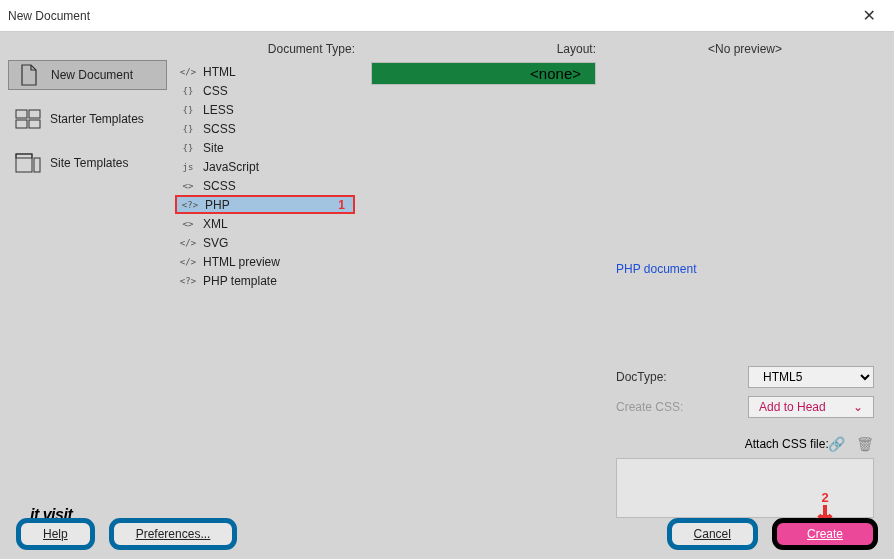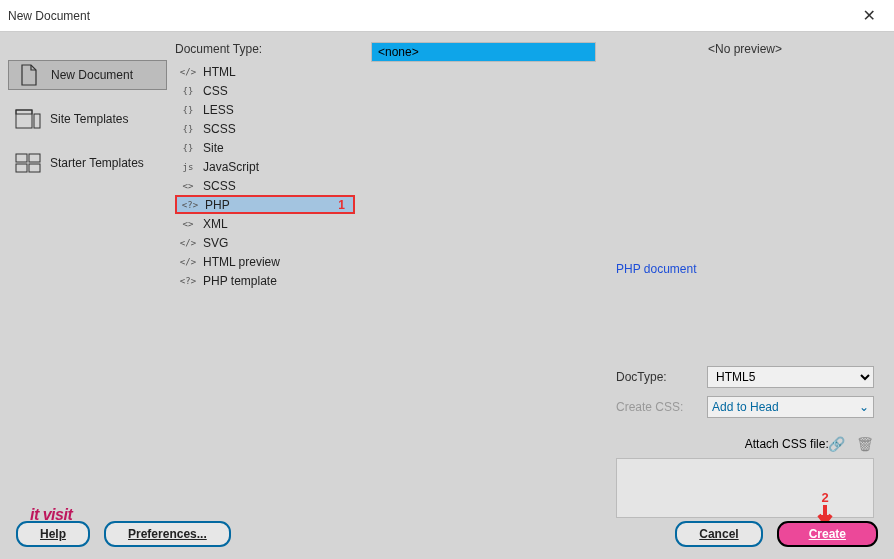--- a/index.html
+++ b/index.html
@@ -6,46 +6,46 @@
 body { background: #d5d5d5; width: 894px; height: 559px; overflow: hidden; }
 .titlebar { height: 32px; background: #fff; display: flex; align-items: center; justify-content: space-between; padding: 0 8px; border-bottom: 1px solid #ccc; }
 .titlebar .title { font-size: 12px; color: #333; }
 .titlebar .close { font-size: 16px; color: #333; padding: 4px 10px; }
 .content { display: flex; height: 486px; }
 .sidebar { width: 175px; padding: 28px 8px 8px 8px; background: #d5d5d5; }
 .side-item { display: flex; align-items: center; gap: 8px; height: 30px; padding: 5px 6px; margin-bottom: 14px; font-size: 12px; color: #222; }
 .side-item.selected { background: #bcbcbc; border: 1px solid #888; }
 .side-icon { width: 28px; height: 22px; display: flex; align-items: center; justify-content: center; }
 .mid { display: flex; gap: 16px; padding: 10px 0 0 0; }
-.col { display: flex; flex-direction: column; }
+.col { display: flex; flex-direction: column; text-align: right; }
 .col-label { font-size: 12px; color: #333; margin-bottom: 6px; }
 .doctype-list { width: 180px; height: 470px; }
 .dt-item { display: flex; align-items: center; gap: 6px; height: 19px; padding: 0 4px; font-size: 12px; color: #222; }
 .dt-item .dt-icon { width: 18px; display: flex; justify-content: center; font-family: monospace; font-size: 9px; color: #555; }
 .dt-item.selected { background: #a3c4e0; border: 2px solid #e83030; }
 .dt-item .ann { margin-left: auto; color: #e83030; font-weight: bold; font-size: 12px; padding-right: 4px; }
 .layout-col { width: 225px; }
 .layout-list { border: 1px solid #bbb; margin-top: 0; }
-.layout-item { padding: 2px 6px; font-size: 12px; background: #0ea5e9; }
+.layout-item { padding: 2px 14px; font-size: 15px; background: #15803d; }
 .right { flex: 1; padding: 10px 20px 0 20px; display: flex; flex-direction: column; }
 .preview-area { height: 220px; display: flex; align-items: flex-start; justify-content: center; font-size: 12px; color: #333; }
 .desc-area { text-align: left; font-size: 12px; color: #1d4ed8; padding: 0 0 40px 0; }
 .form-row { display: flex; align-items: center; justify-content: space-between; gap: 10px; margin-bottom: 8px; font-size: 12px; color: #333; }
 .form-row.disabled { color: #999; }
-.form-row select, .form-row .fakeselect { width: 167px; height: 22px; font-size: 12px; background: #f0f0f0; border: 1px solid #aaa; padding: 0 4px; }
-.form-row .fakeselect.disabled { color: #0369a1; display: flex; align-items: center; justify-content: space-between; }
+.form-row select, .form-row .fakeselect { width: 126px; height: 22px; font-size: 12px; background: #f0f0f0; border: 1px solid #aaa; padding: 0 10px; }
+.form-row .fakeselect.disabled { color: #be185d; display: flex; align-items: center; justify-content: space-between; }
 .attach-row { display: flex; align-items: center; justify-content: flex-end; font-size: 12px; margin-top: 10px; }
 .attach-icons { display: flex; gap: 10px; color: #888; font-size: 14px; }
 .attach-box { width: 100%; height: 60px; background: #e5e5e5; border: 1px solid #bbb; margin-top: 6px; }
 .arrow-ann { position: absolute; right: 60px; top: 490px; color: #e83030; font-weight: bold; font-size: 13px; text-align: center; }
 .footer { position: absolute; left: 0; bottom: 0; width: 894px; height: 40px; display: flex; align-items: center; padding: 0 16px 10px 16px; gap: 14px; }
-.footer .btn { height: 26px; border-radius: 11px; border: 2px solid #0369a1; background: #e7e7e7; font-size: 12px; padding: 0 22px; text-decoration: underline; color: #222; font-weight: bold; }
+.footer .btn { height: 32px; border-radius: 11px; border: 5px solid #0369a1; background: #e7e7e7; font-size: 12px; padding: 0 22px; text-decoration: underline; color: #222; }
 .footer .spacer { flex: 1; }
 .footer .btn.primary { background: #ec4899; color: #fff; border-color: #000; text-decoration: underline; padding: 0 30px; }
-.logo { position: absolute; left: 30px; bottom: 35px; font-size: 16px; font-weight: bold; font-style: italic; color: #be185d; letter-spacing: -0.5px; }
+.logo { position: absolute; left: 30px; bottom: 35px; font-size: 16px; font-weight: bold; font-style: italic; color: #000000; letter-spacing: -0.5px; }
 </style>
 </head>
 <body>
 
 <div class="titlebar">
   <span class="title">New Document</span>
   <span class="close">✕</span>
 </div>
 
 <div class="content">
@@ -56,37 +56,37 @@
         <svg width="20" height="22" viewBox="0 0 20 22">
             <path d="M3 1h9l5 5v15H3z" fill="none" stroke="#333" stroke-width="1.2"></path>
             <path d="M12 1v5h5" fill="none" stroke="#333" stroke-width="1.2"></path>
           </svg>
       </span>
       <span>New Document</span>
     </div>
     <div class="side-item">
       <span class="side-icon">
         <svg width="26" height="20" viewBox="0 0 26 20">
-            <rect x="1" y="1" width="16" height="18" fill="none" stroke="#333"></rect>
-            <rect x="1" y="1" width="16" height="4" fill="none" stroke="#333"></rect>
-            <rect x="19" y="5" width="6" height="14" fill="none" stroke="#333"></rect>
-          </svg>
-      </span>
-      <span>Site Templates</span>
-    </div>
-    <div class="side-item">
-      <span class="side-icon">
-        <svg width="26" height="20" viewBox="0 0 26 20">
             <rect x="1" y="1" width="11" height="8" fill="none" stroke="#333"></rect>
             <rect x="14" y="1" width="11" height="8" fill="none" stroke="#333"></rect>
             <rect x="1" y="11" width="11" height="8" fill="none" stroke="#333"></rect>
             <rect x="14" y="11" width="11" height="8" fill="none" stroke="#333"></rect>
           </svg>
       </span>
       <span>Starter Templates</span>
+    </div>
+    <div class="side-item">
+      <span class="side-icon">
+        <svg width="26" height="20" viewBox="0 0 26 20">
+            <rect x="1" y="1" width="16" height="18" fill="none" stroke="#333"></rect>
+            <rect x="1" y="1" width="16" height="4" fill="none" stroke="#333"></rect>
+            <rect x="19" y="5" width="6" height="14" fill="none" stroke="#333"></rect>
+          </svg>
+      </span>
+      <span>Site Templates</span>
     </div>
   </div>
 
   <div class="mid">
     <div class="col">
       <div class="col-label">Document Type:</div>
       <div class="doctype-list" id="doctype-list">
           <div class="dt-item">
             <span class="dt-icon">&lt;/&gt;</span>
             <span>HTML</span>
@@ -132,20 +132,21 @@
             <span class="dt-icon">&lt;/&gt;</span>
             <span>HTML preview</span>
           </div>
           <div class="dt-item">
             <span class="dt-icon">&lt;?&gt;</span>
             <span>PHP template</span>
           </div>
         </div>
     </div>
     <div class="col layout-col">
+      <div class="col-label">Layout:</div>
       <div class="layout-list">
         <div class="layout-item">&lt;none&gt;</div>
       </div>
     </div>
   </div>
 
   <div class="right">
     <div class="preview-area">
       <span>&lt;No preview&gt;</span>
     </div>

